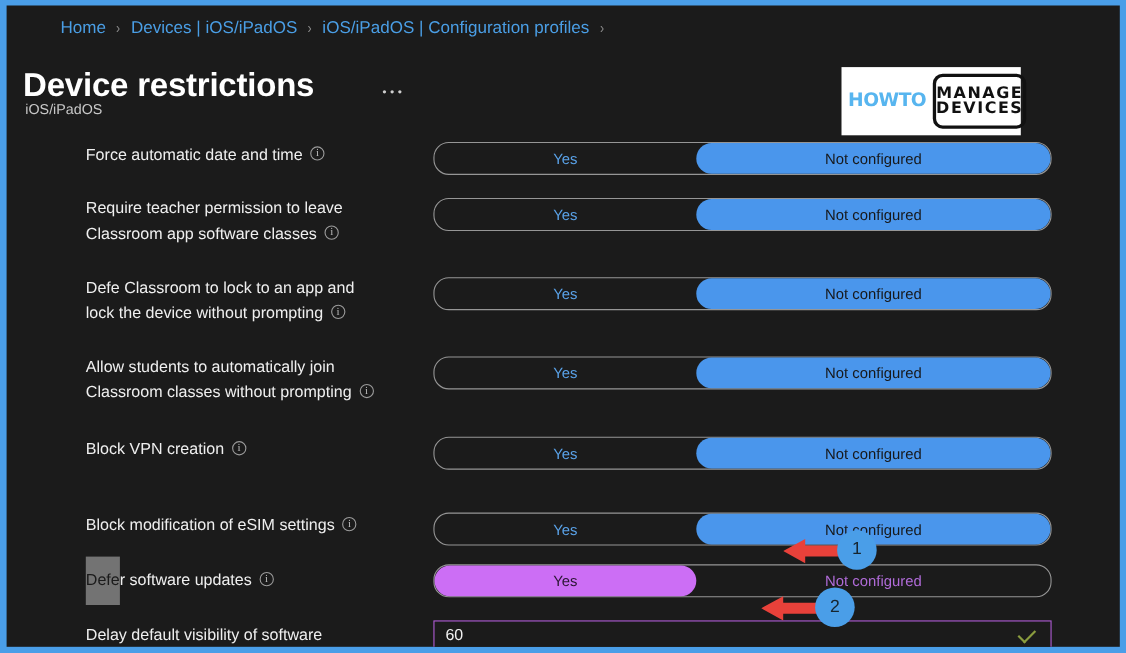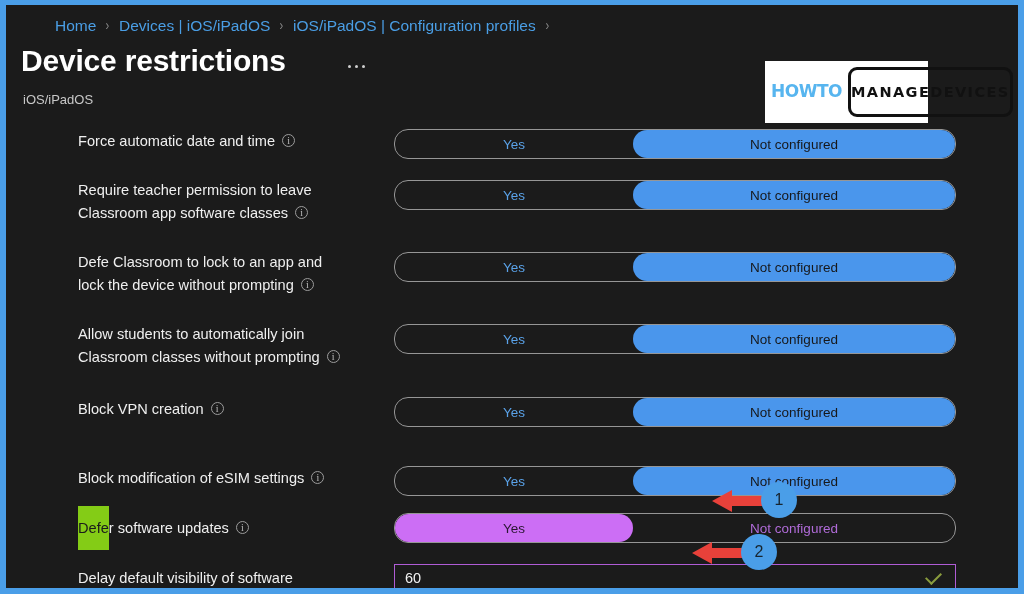--- a/index.html
+++ b/index.html
@@ -48,21 +48,21 @@
     margin: 0 9px;
     font-size: 14px;
     font-weight: 300;
     transform: scaleX(0.8);
   }
 
   
   #title-row {
     position: absolute;
     left: 15px;
-    top: 39px;
+    top: 56px;
     display: flex;
     align-items: center;
     gap: 40px;
   }
   #page-title {
     font-size: 30px;
     font-weight: bold;
     color: #ffffff;
     letter-spacing: -0.2px;
   }
@@ -111,21 +111,21 @@
     letter-spacing: -0.5px;
     font-family: "DejaVu Sans", sans-serif;
   }
   #logo-howto span.to { align-self: flex-end; }
   #logo-phone {
     flex: 1;
     height: 50px;
     border: 3px solid #111;
     border-radius: 9px;
     display: flex;
-    flex-direction: row;
+    flex-direction: column;
     justify-content: center;
     align-items: center;
     line-height: 1.0;
     padding: 2px 0;
   }
   #logo-phone span {
     color: #111;
     font-weight: bold;
     font-size: 14.5px;
     letter-spacing: 1.4px;
@@ -144,21 +144,21 @@
 
   .row-label {
     position: absolute;
     left: 72px;
     width: 300px;
     color: #efefef;
     font-size: 14.6px;
     line-height: 23px;
   }
   .row-label .hl {
-    background: #84cc16;
+    background: #737373;
     color: #1b1b1b;
     padding: 14px 0;
   }
 
   .info-icon {
     display: inline-block;
     width: 13px; height: 13px;
     border: 1.2px solid #9b9b9b;
     border-radius: 50%;
     position: relative;

